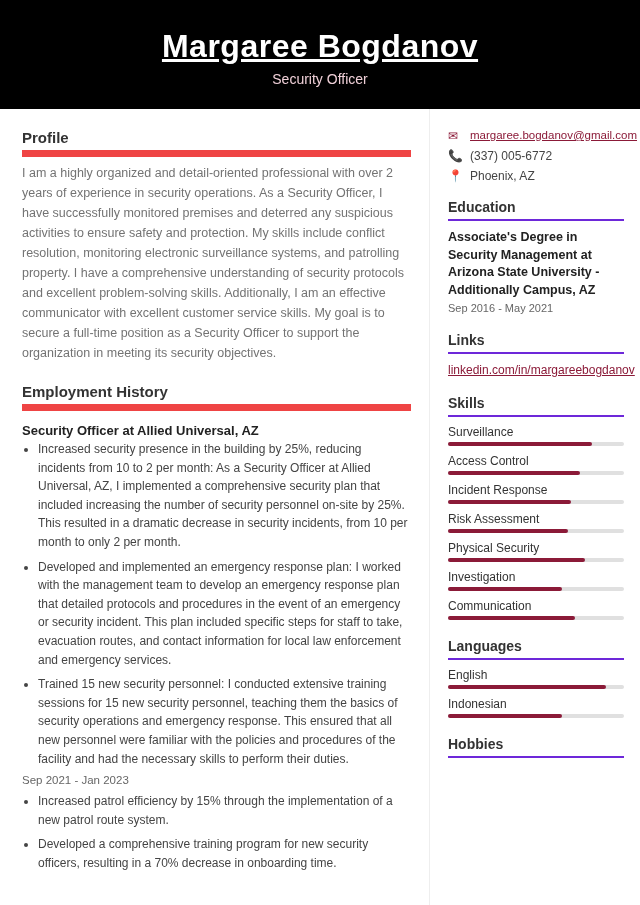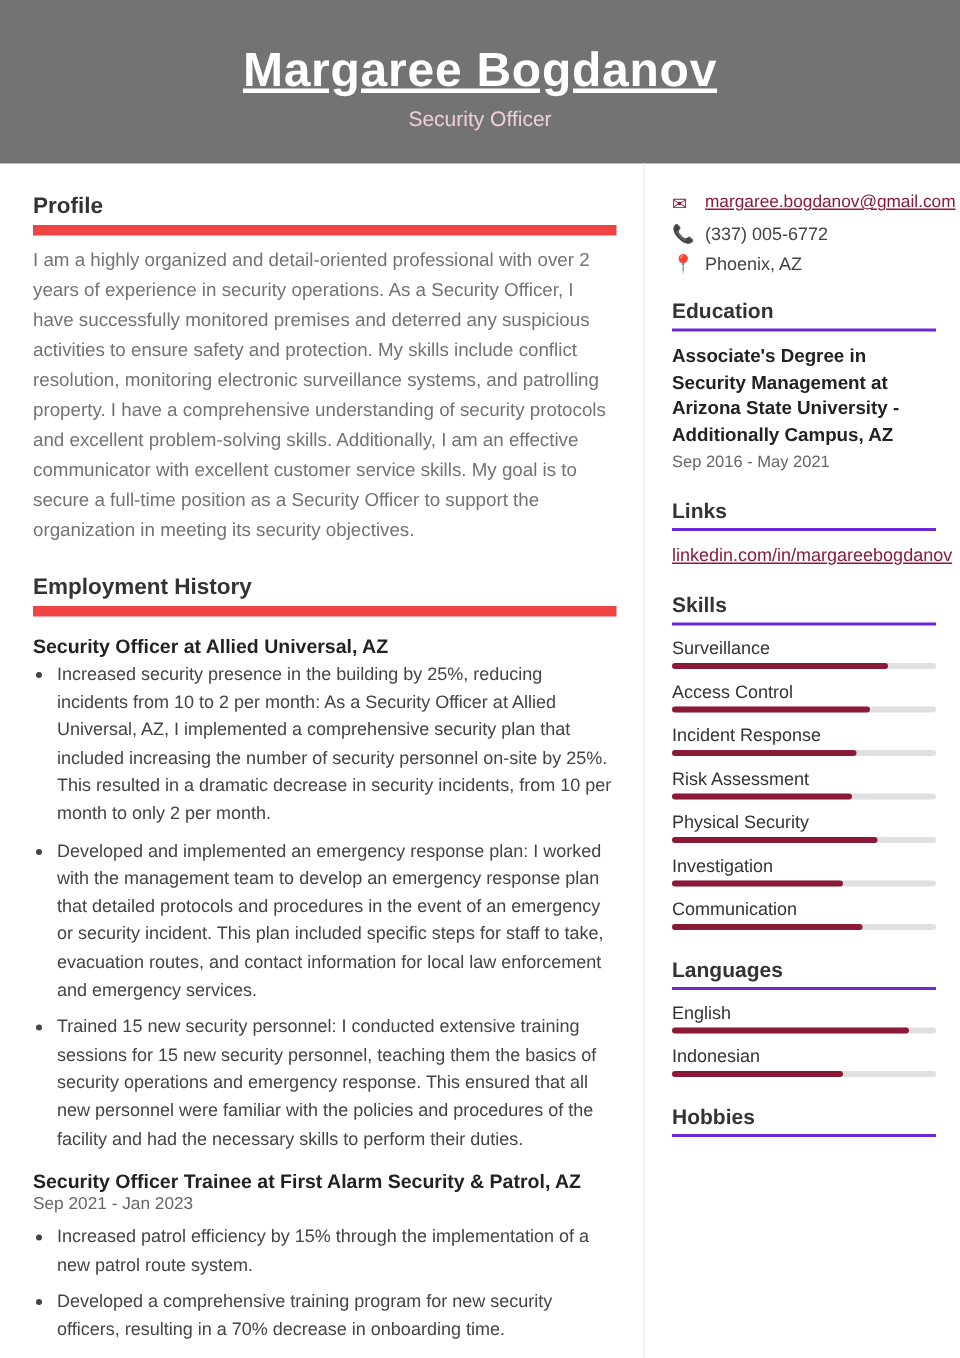--- a/index.html
+++ b/index.html
@@ -7,21 +7,21 @@
       font-family: Arial, sans-serif;
       font-size: 13px;
       color: #333;
       background: #fff;
       width: 640px;
       min-height: 905px;
     }
 
     
     .header {
-      background-color: #737373;
+      background-color: #000000;
       color: #fff;
       text-align: center;
       padding: 28px 20px 22px;
     }
     .header-name {
       font-size: 32px;
       font-weight: bold;
       letter-spacing: 0.5px;
       text-decoration: underline;
     }
@@ -225,21 +225,20 @@
       <div>
         <div class="job-title">Security Officer at Allied Universal, AZ</div>
         <ul class="job-bullets">
           <li>Increased security presence in the building by 25%, reducing incidents from 10 to 2 per month: As a Security Officer at Allied Universal, AZ, I implemented a comprehensive security plan that included increasing the number of security personnel on-site by 25%. This resulted in a dramatic decrease in security incidents, from 10 per month to only 2 per month.</li>
           <li>Developed and implemented an emergency response plan: I worked with the management team to develop an emergency response plan that detailed protocols and procedures in the event of an emergency or security incident. This plan included specific steps for staff to take, evacuation routes, and contact information for local law enforcement and emergency services.</li>
           <li>Trained 15 new security personnel: I conducted extensive training sessions for 15 new security personnel, teaching them the basics of security operations and emergency response. This ensured that all new personnel were familiar with the policies and procedures of the facility and had the necessary skills to perform their duties.</li>
         </ul>
       </div>
 
       <div>
-        <div class="job-title">Security Officer Trainee at First Alarm Security &amp; Patrol, AZ</div>
         <div class="job-dates">Sep 2021 - Jan 2023</div>
         <ul class="job-bullets">
           <li>Increased patrol efficiency by 15% through the implementation of a new patrol route system.</li>
           <li>Developed a comprehensive training program for new security officers, resulting in a 70% decrease in onboarding time.</li>
 
         </ul>
       </div>
     </div>
 
   </div>

